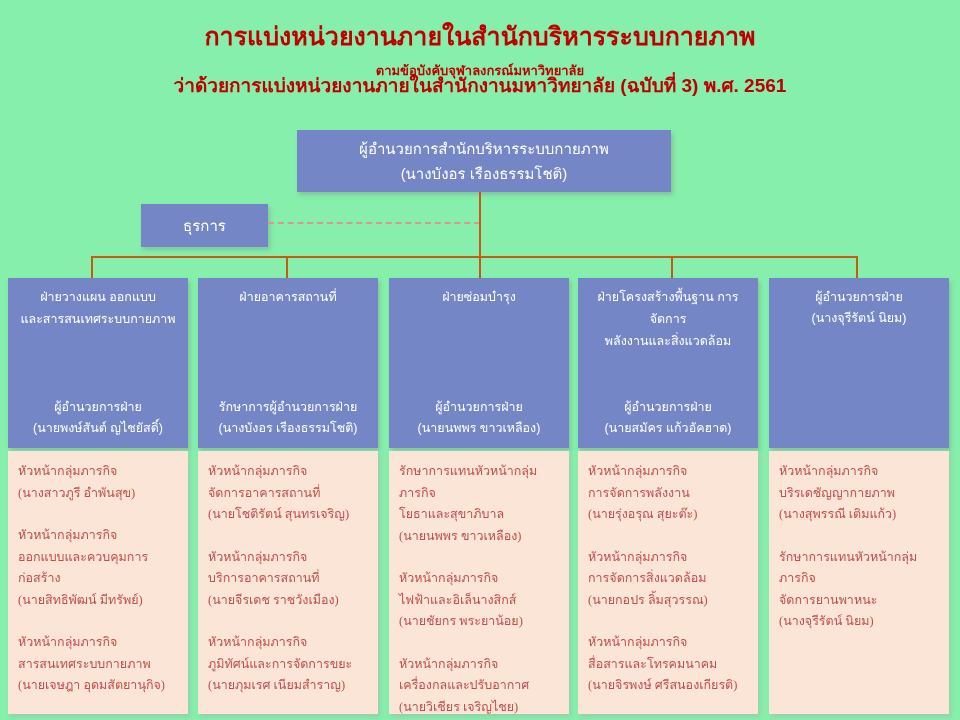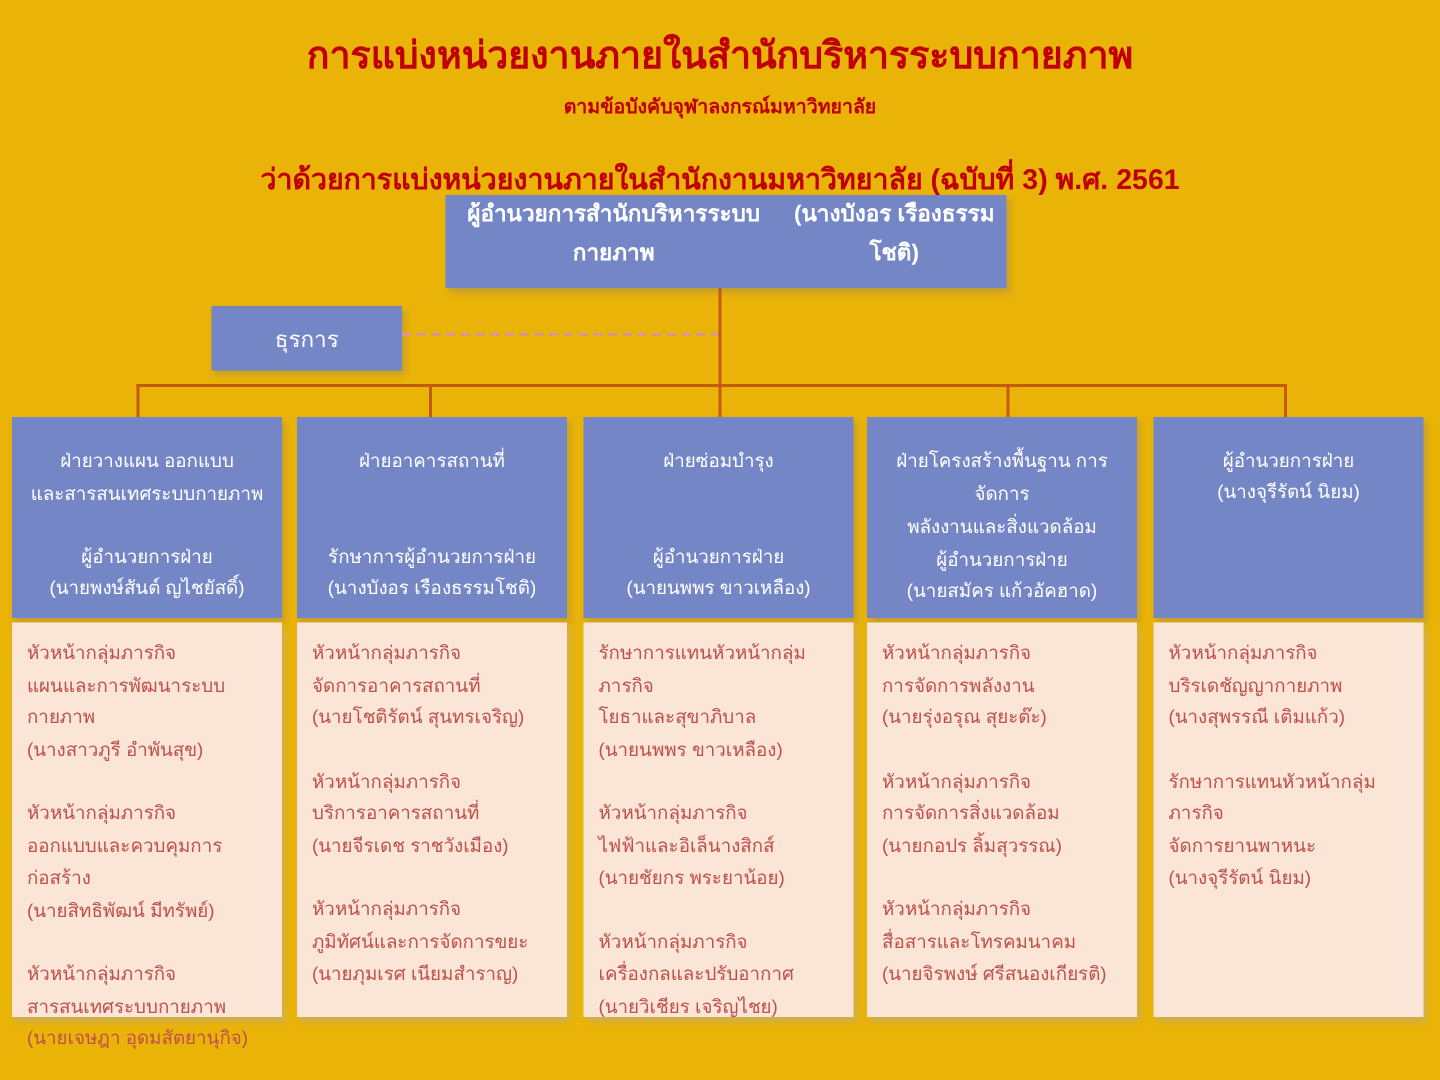--- a/index.html
+++ b/index.html
@@ -1,51 +1,51 @@
 <!DOCTYPE html>
 <html><head>
 <meta charset="utf-8">
 <style>
   html,body{margin:0;padding:0;background:#fff;}
   .canvas{
-    position:relative;width:960px;height:720px;background:#eab308;overflow:hidden;
+    position:relative;width:960px;height:720px;background:#86efac;overflow:hidden;
     font-family:"Liberation Sans","DejaVu Sans",sans-serif;
   }
   .title-line{position:absolute;left:0;width:960px;text-align:center;color:#C00000;font-weight:bold;}
   .title-1{top:16px;font-size:25px;}
   .title-2{top:60px;font-size:13px;}
-  .title-3{top:104px;font-size:19px;}
+  .title-3{top:70px;font-size:19px;}
 
   .bluebox{
     position:absolute;background:#7486C6;color:#ffffff;text-align:center;
     box-shadow:2px 3px 4px rgba(120,120,120,0.35);
   }
   .director{left:297px;top:130px;width:374px;height:62px;font-size:15px;
-    display:flex;flex-direction:row;justify-content:center;line-height:1.7;font-weight:bold;}
+    display:flex;flex-direction:column;justify-content:center;line-height:1.7;}
   .admin{left:141px;top:204px;width:127px;height:43px;font-size:15px;
     display:flex;align-items:center;justify-content:center;}
 
   .line{position:absolute;background:#C55A11;}
   .dashed{position:absolute;border-top:2px dashed #D99694;height:0;background:none;}
 
   .column{position:absolute;top:278px;width:180px;}
   .col-header{
-    background:#7486C6;color:#ffffff;height:134px;font-size:12.5px;text-align:center;
+    background:#7486C6;color:#ffffff;height:170px;font-size:12.5px;text-align:center;
     display:flex;flex-direction:column;justify-content:space-between;
-    padding:19px 4px 9px 4px;box-sizing:border-box;
+    padding:9px 4px 9px 4px;box-sizing:border-box;
     box-shadow:2px 3px 4px rgba(120,120,120,0.35);
   }
   .col-title{line-height:1.75;}
   .col-head{line-height:1.7;}
   .col-body{
     margin-top:3px;background:#FBE5D6;color:#C0504D;height:263px;font-size:12.5px;
     padding:10px 6px 0 10px;box-sizing:border-box;text-align:left;line-height:1.72;
     box-shadow:2px 3px 4px rgba(170,170,170,0.45);
   }
-  .group{margin-bottom:21px;}
+  .group{margin-bottom:21px;font-family:Liberation Serif, serif;}
 </style>
 </head>
 <body>
 
 <div class="canvas">
 
   <div class="title-line title-1">การแบ่งหน่วยงานภายในสำนักบริหารระบบกายภาพ</div>
   <div class="title-line title-2">ตามข้อบังคับจุฬาลงกรณ์มหาวิทยาลัย</div>
   <div class="title-line title-3">ว่าด้วยการแบ่งหน่วยงานภายในสำนักงานมหาวิทยาลัย (ฉบับที่ 3) พ.ศ. 2561</div>
 
@@ -74,21 +74,20 @@
         <div>และสารสนเทศระบบกายภาพ</div>
       </div>
       <div class="col-head">
         <div>ผู้อำนวยการฝ่าย</div>
         <div>(นายพงษ์สันต์ ญไชยัสดิ์)</div>
       </div>
     </div>
     <div class="col-body">
       <div class="group">
         <div>หัวหน้ากลุ่มภารกิจ</div>
-        <div>แผนและการพัฒนาระบบกายภาพ</div>
         <div>(นางสาวภูรี อำพันสุข)</div>
       </div>
       <div class="group">
         <div>หัวหน้ากลุ่มภารกิจ</div>
         <div>ออกแบบและควบคุมการก่อสร้าง</div>
         <div>(นายสิทธิพัฒน์ มีทรัพย์)</div>
       </div>
       <div class="group">
         <div>หัวหน้ากลุ่มภารกิจ</div>
         <div>สารสนเทศระบบกายภาพ</div>

